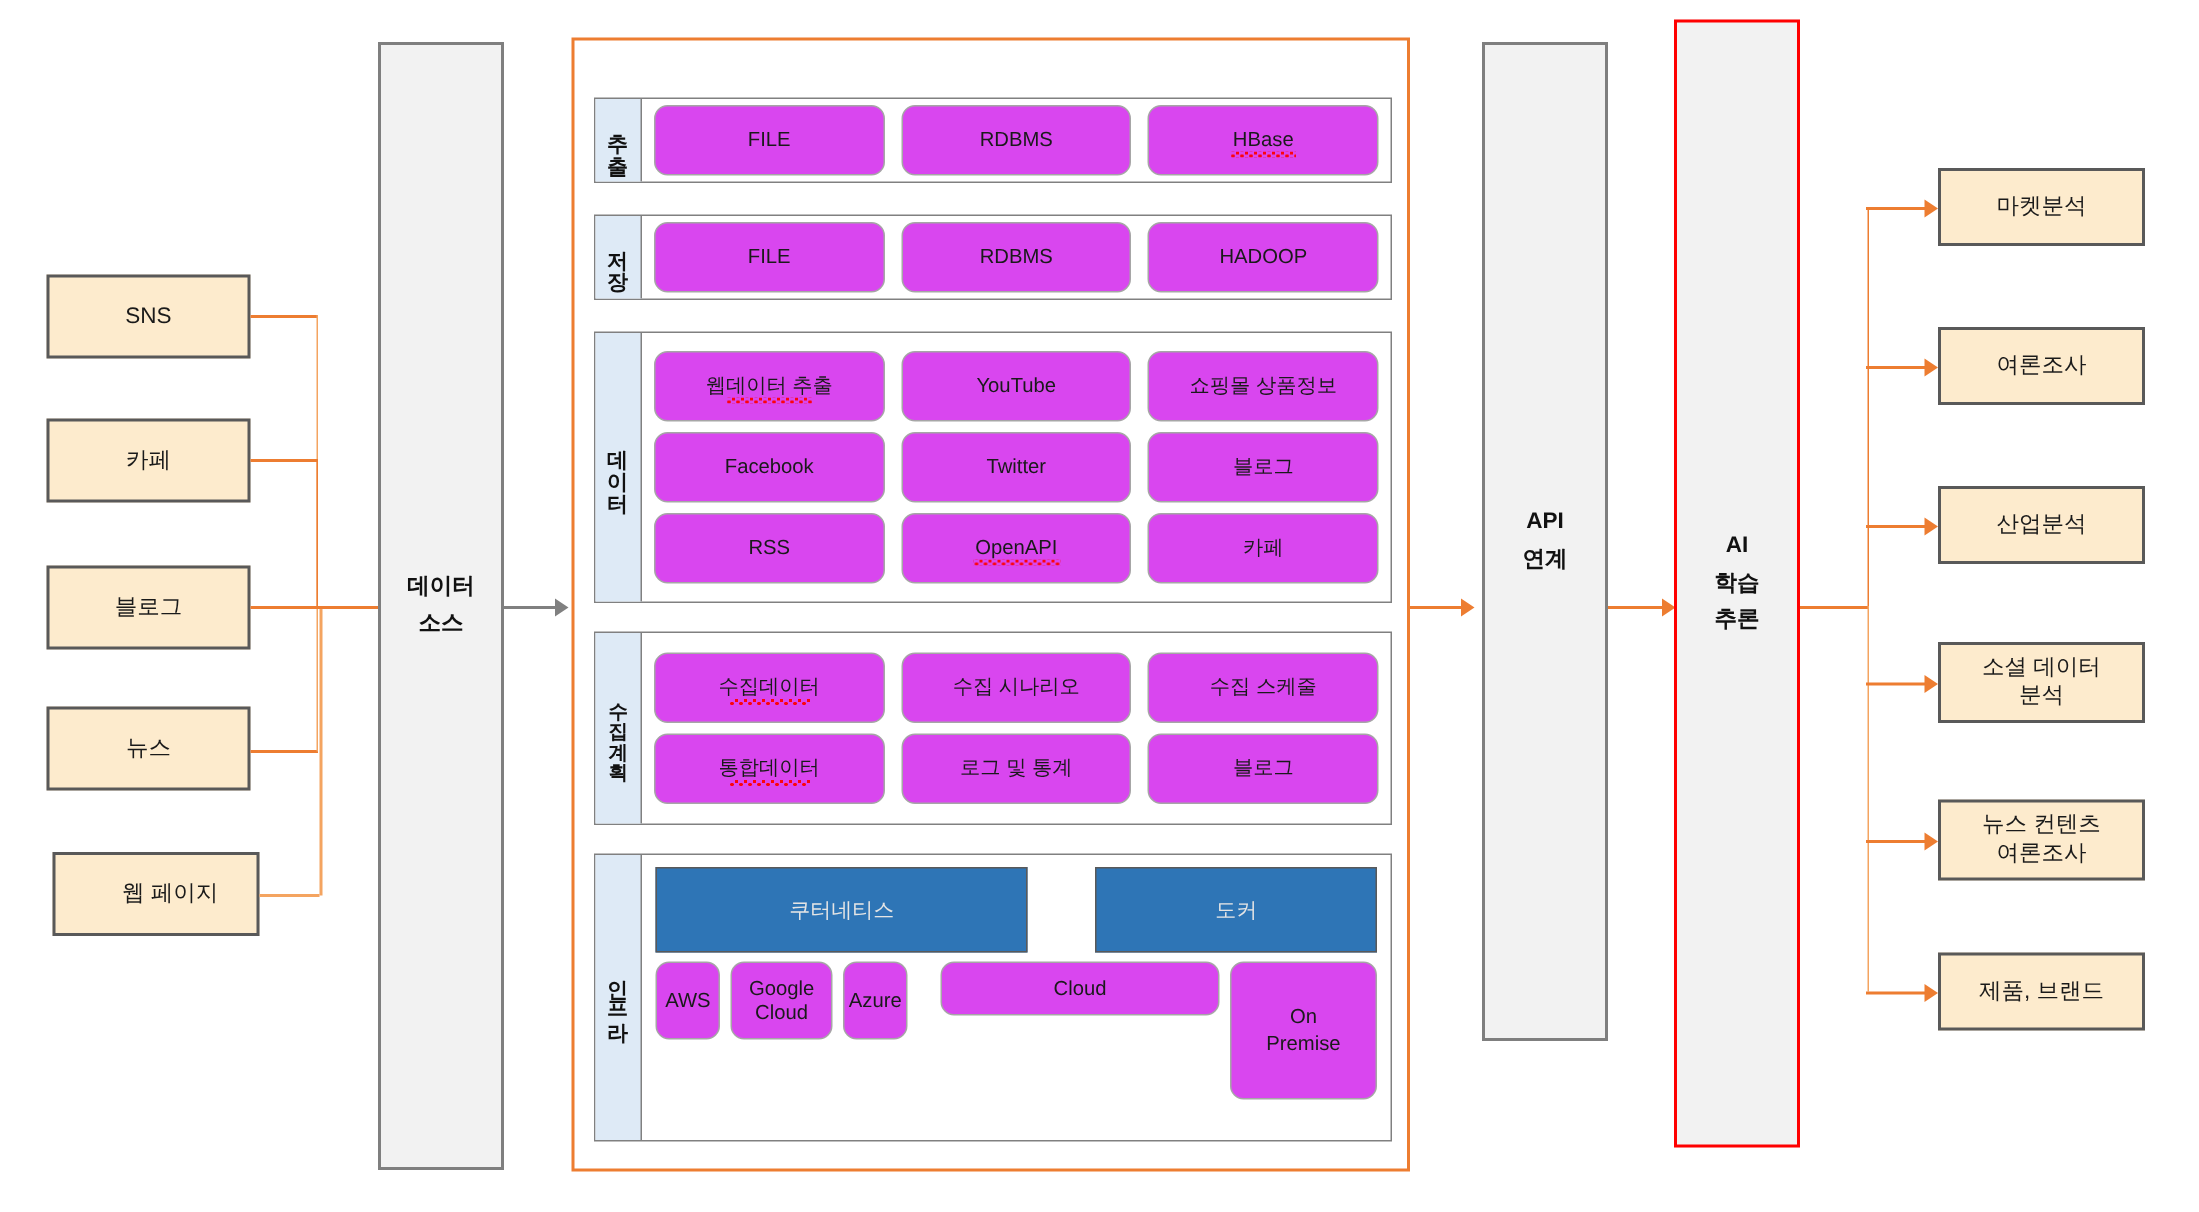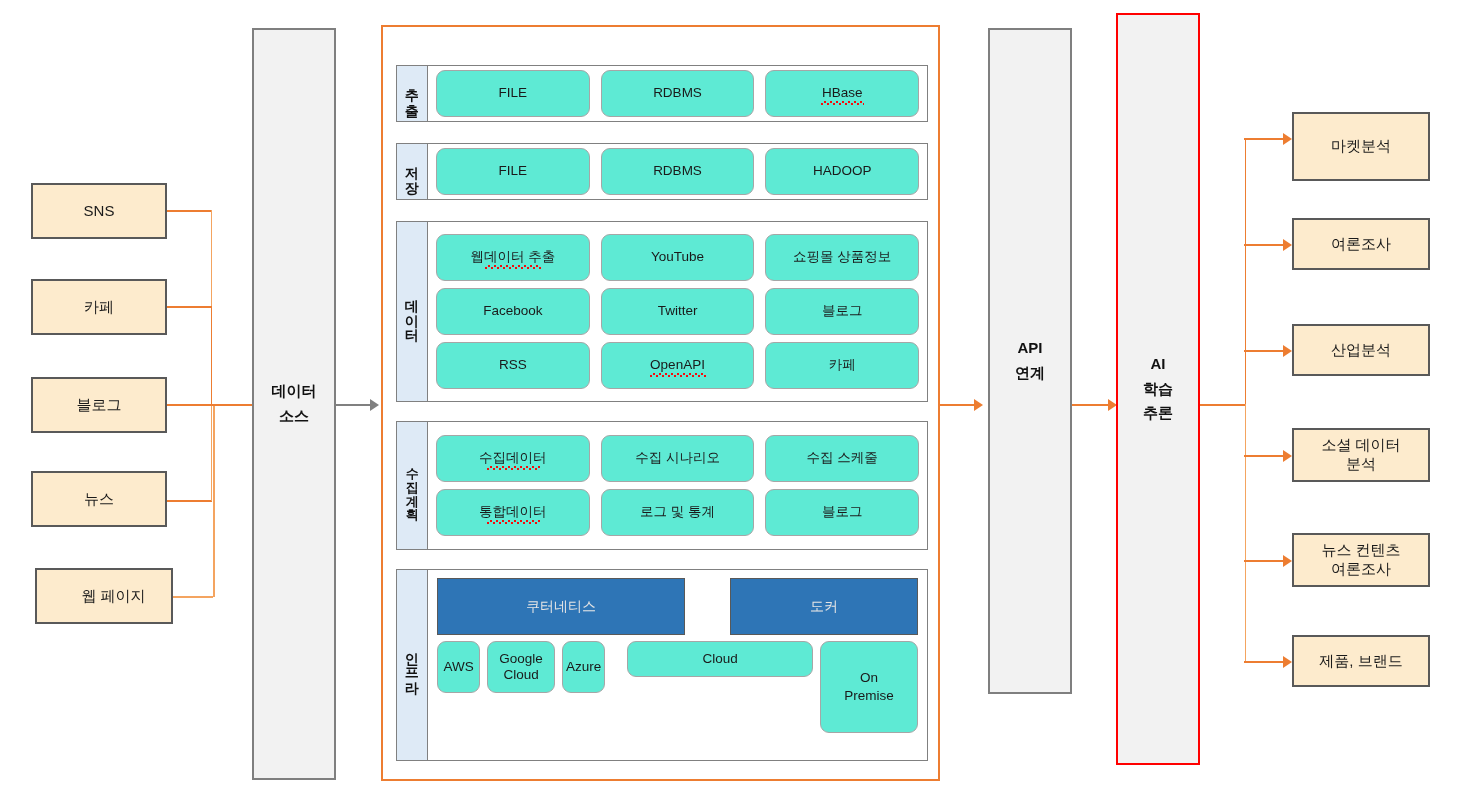--- a/index.html
+++ b/index.html
@@ -78,21 +78,21 @@
   }
   .layer-row{
     display:flex;
     gap:11px;
     justify-content:space-between;
   }
 
   
   .chip{
     flex:1 1 0;
-    background:#5eead4;
+    background:#d946ef;
     border:1px solid #A6A6A6;
     border-radius:9px;
     display:flex;align-items:center;justify-content:center;
     text-align:center;
     font-size:13.5px;
     color:#1a1a1a;
     height:45px;
     line-height:1.2;
     position:relative;
   }
@@ -360,21 +360,21 @@
 
   <div class="abs oline" style="left:1244px;top:455px;width:42px;height:1.5px;"></div>
   <div class="abs arrow-r" style="left:1283px;top:450px;"></div>
 
   <div class="abs oline" style="left:1244px;top:560px;width:42px;height:1.5px;"></div>
   <div class="abs arrow-r" style="left:1283px;top:555px;"></div>
 
   <div class="abs oline" style="left:1244px;top:661px;width:42px;height:1.5px;"></div>
   <div class="abs arrow-r" style="left:1283px;top:656px;"></div>
 
-  <div class="abs srcbox" style="left:1292px;top:112px;width:138px;height:69px;">
+  <div class="abs srcbox" style="left:1292px;top:112px;width:138px;height:52px;">
     <div>
       <div>마켓분석</div>
     </div>
   </div>
   <div class="abs srcbox" style="left:1292px;top:218px;width:138px;height:52px;">
     <div>
       <div>여론조사</div>
     </div>
   </div>
   <div class="abs srcbox" style="left:1292px;top:324px;width:138px;height:52px;">

